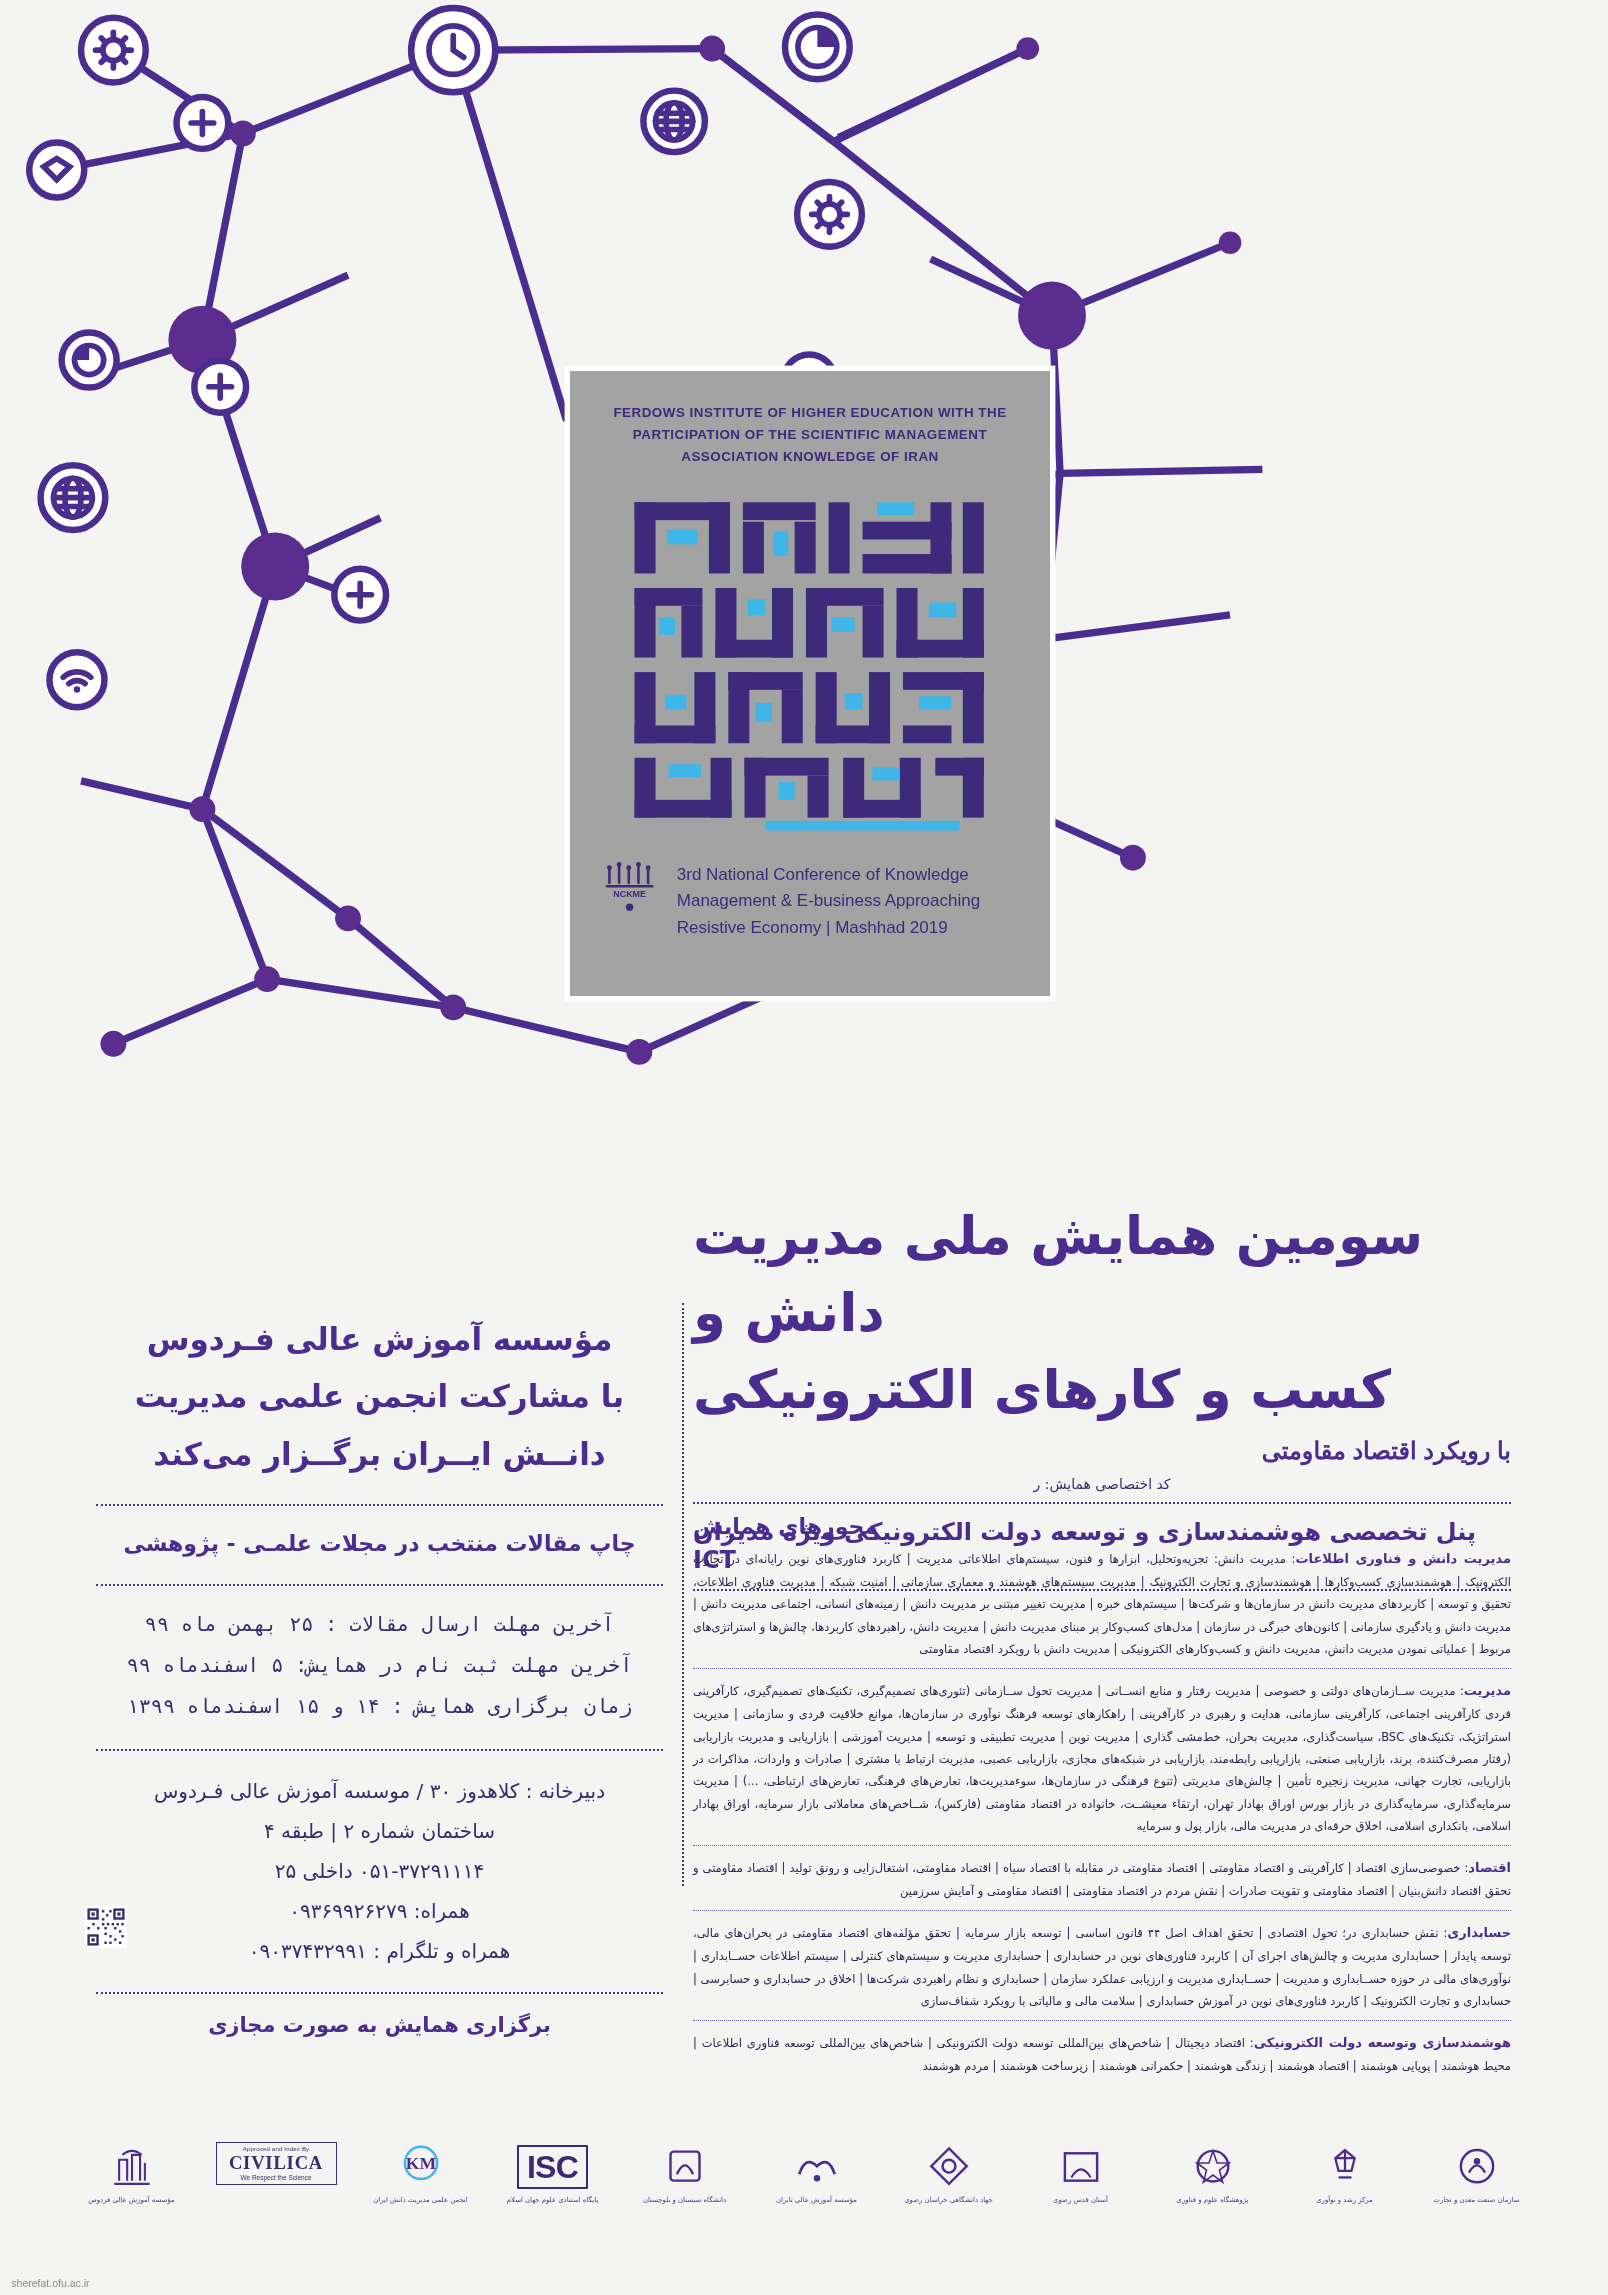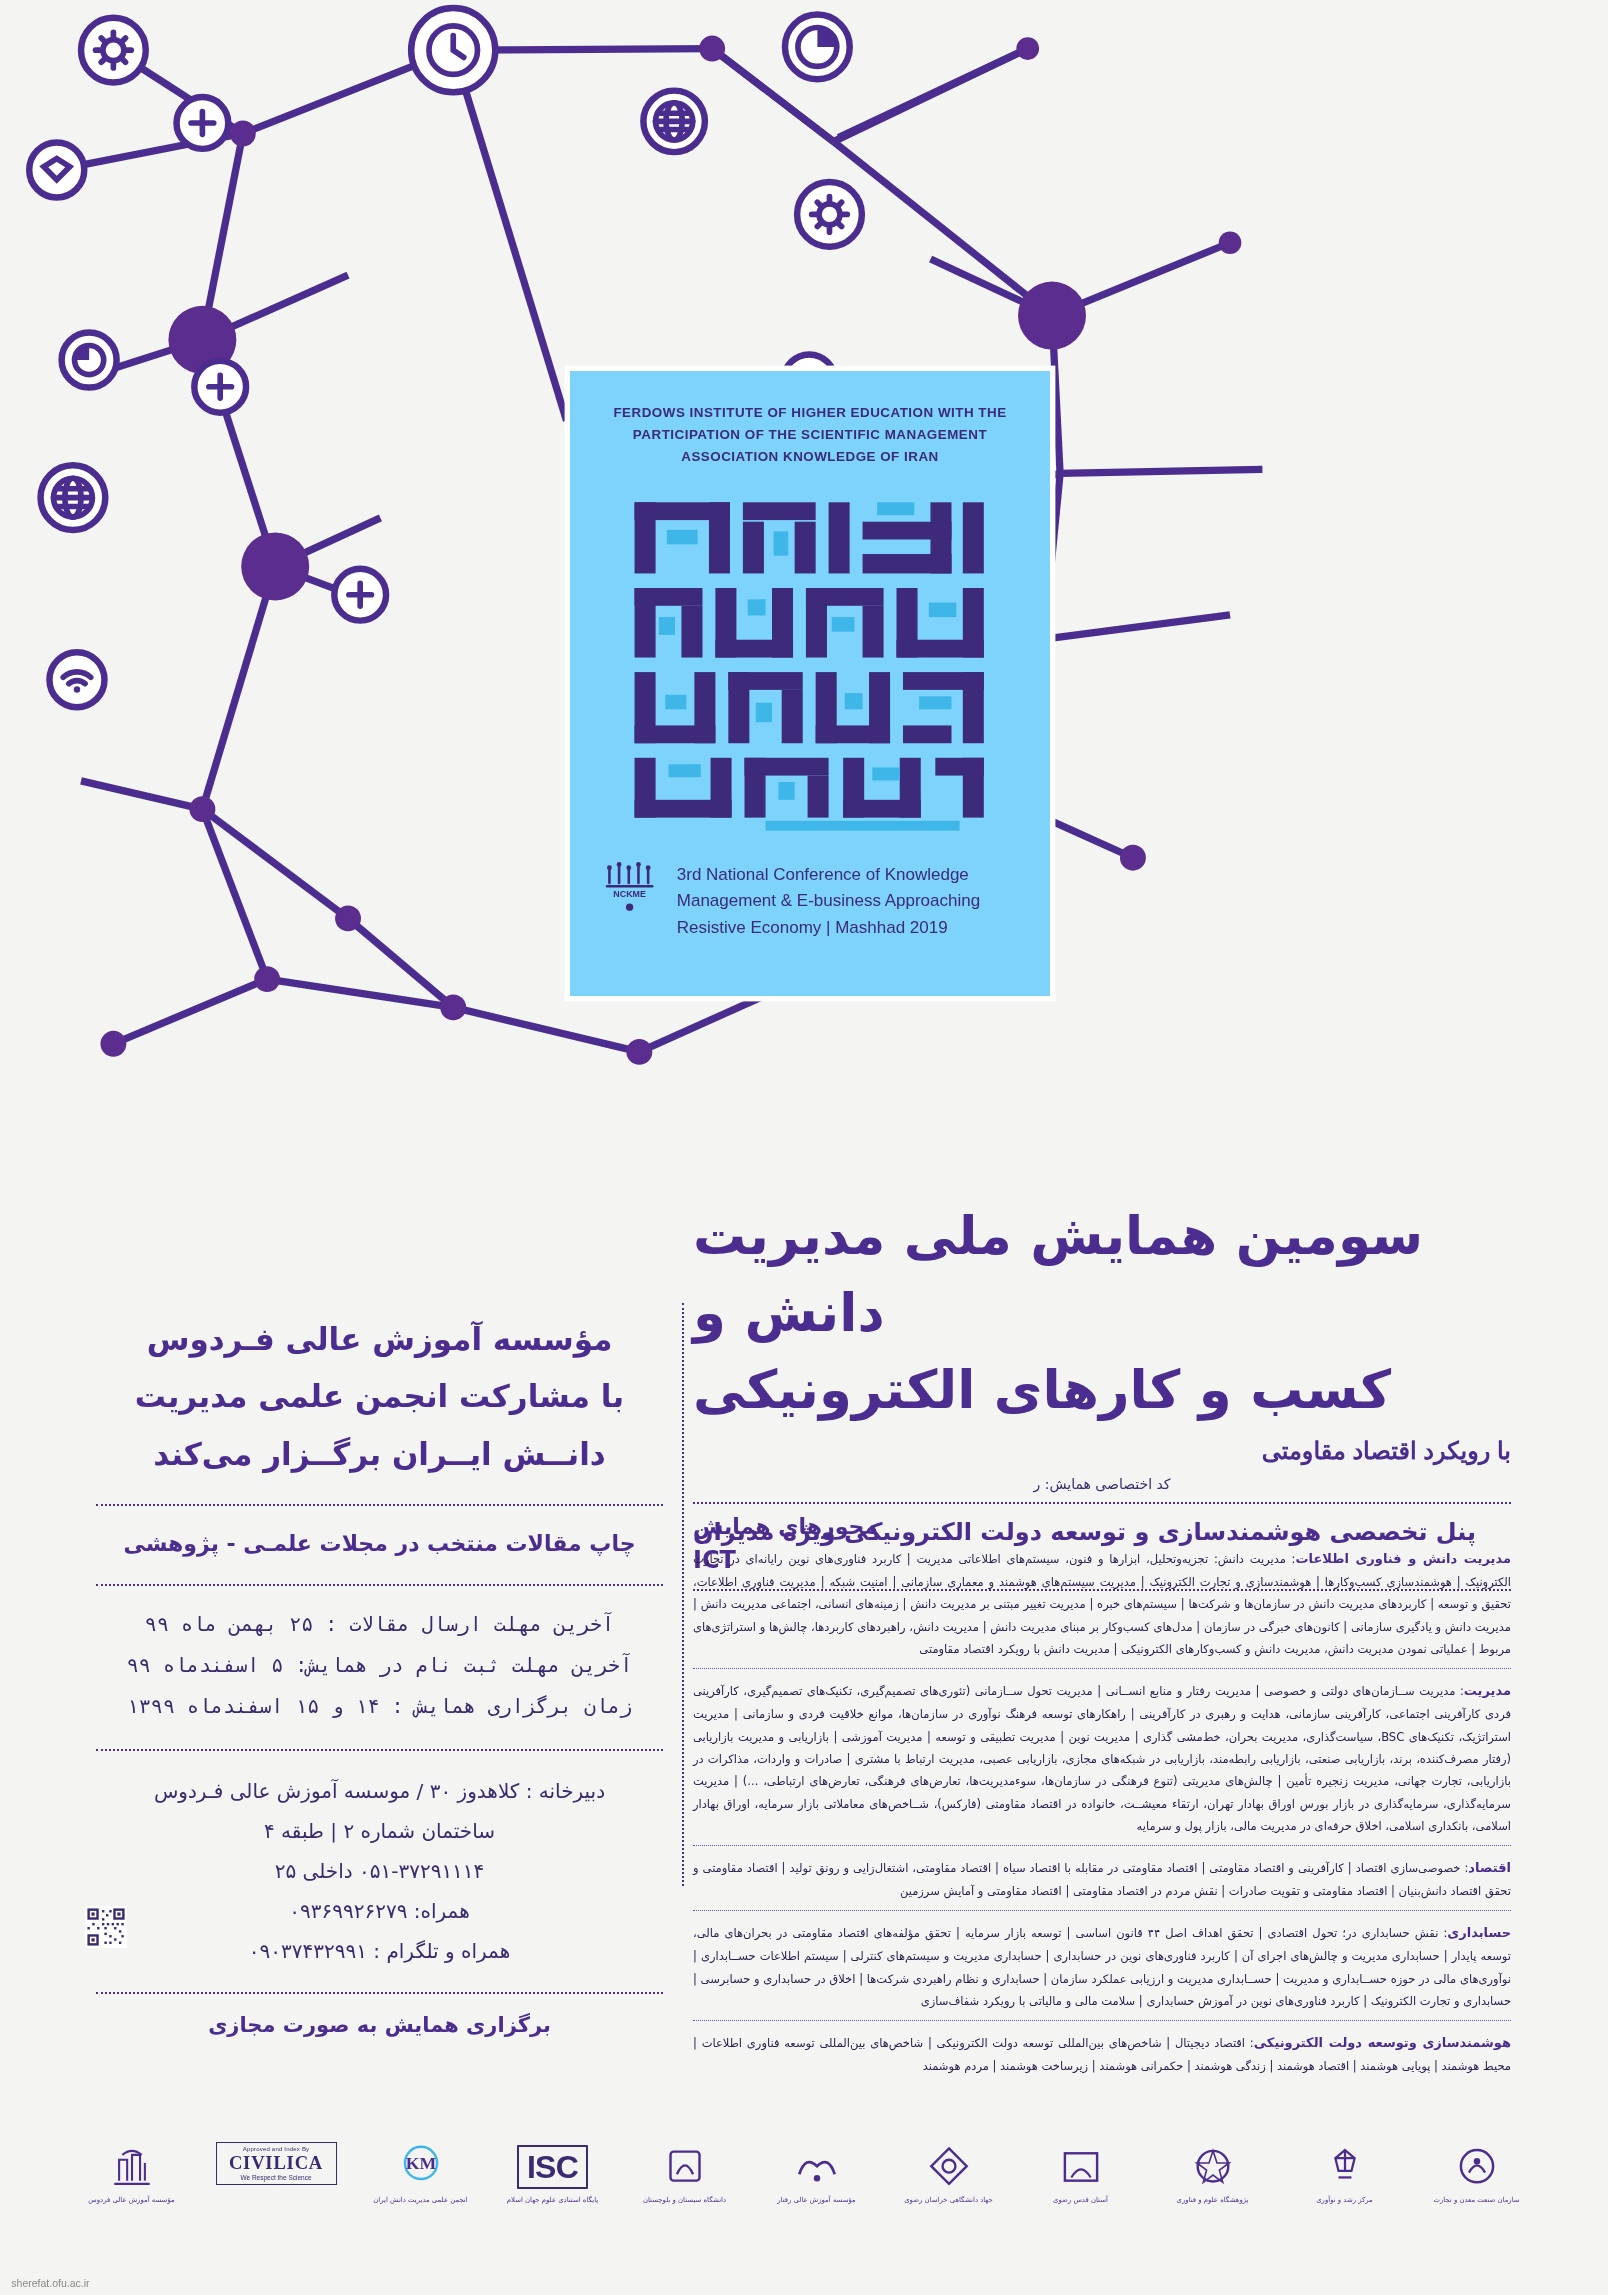--- a/index.html
+++ b/index.html
@@ -25,21 +25,21 @@
     width: 1608px;
     height: 1238px;
   }
   .network svg { display: block; width: 1608px; height: 1238px; }
 
   
   .logo-card {
     position: absolute;
     left: 567px; top: 368px;
     width: 486px; height: 631px;
-    background: #7dd3fc;
+    background: #a3a3a3;
     border: 3.2px solid #ffffff;
     box-shadow: 0 0 0 2.4px #ffffff;
     display: flex;
     flex-direction: column;
     align-items: center;
     padding-top: 31px;
   }
   .logo-eng-top {
     font-family: "Liberation Sans", sans-serif;
     font-size: 13.4px;
@@ -783,21 +783,21 @@
       <div class="cap">دانشگاه سیستان و بلوچستان</div>
     </div>
 
     <div class="sp">
       <div class="mark">
         <svg viewBox="0 0 72 62" xmlns="http://www.w3.org/2000/svg">
           <path d="M14 40 q8 -24 22 -10 q14 -14 22 10" fill="none" stroke="#4b2d8f" stroke-width="3.4"></path>
           <circle cx="36" cy="45" r="4" fill="#4b2d8f"></circle>
         </svg>
       </div>
-      <div class="cap">مؤسسه آموزش عالی رفتار</div>
+      <div class="cap">مؤسسه آموزش عالی تابران</div>
     </div>
 
     <div class="sp">
       <div class="mark">
         <svg viewBox="0 0 72 62" xmlns="http://www.w3.org/2000/svg">
           <path d="M36 8 L58 30 L36 52 L14 30 Z" fill="none" stroke="#4b2d8f" stroke-width="3"></path>
           <circle cx="36" cy="30" r="8" fill="none" stroke="#4b2d8f" stroke-width="3"></circle>
         </svg>
       </div>
       <div class="cap">جهاد دانشگاهی خراسان رضوی</div>

